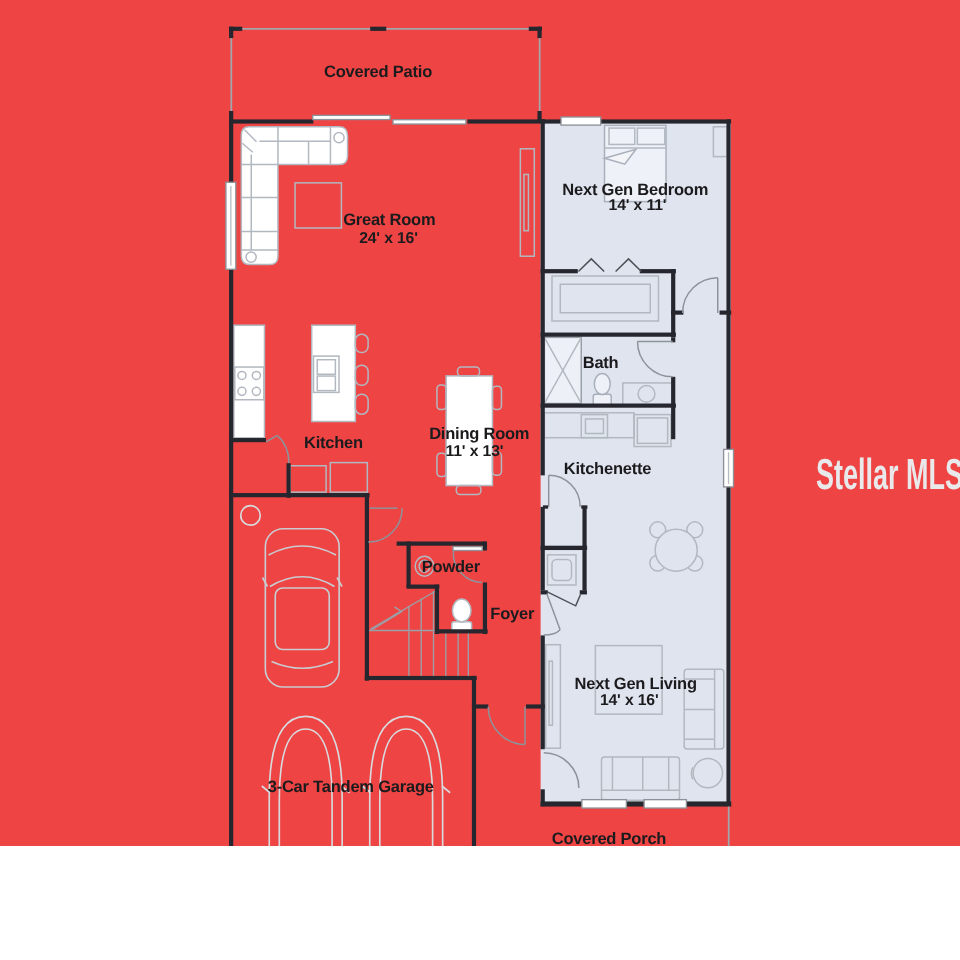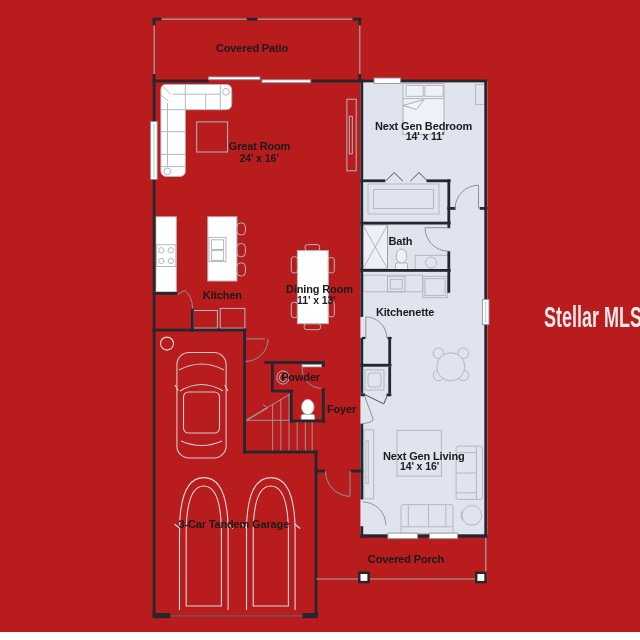--- a/index.html
+++ b/index.html
@@ -1,16 +1,16 @@
 <!DOCTYPE html>
 <html><head>
 <meta charset="utf-8">
 <style>
   html,body{margin:0;padding:0;background:#ffffff;}
-  #page{position:relative;width:640px;height:632px;background:#b91c1c;overflow:hidden;}
+  #page{position:relative;width:640px;height:564px;background:#ef4444;overflow:hidden;}
   svg{position:absolute;left:0;top:0;}
   .wall{fill:#26262e;}
   .thin{stroke:#a2a6ac;stroke-width:1.2;fill:none;}
   .door{stroke:#8d939b;stroke-width:1;fill:none;}
   .furn{stroke:#b2b8c0;stroke-width:1;fill:#ffffff;}
   .furnb{stroke:#a9b0bb;stroke-width:1;fill:#eef1f7;}
   .furno{stroke:#b2b8c0;stroke-width:1;fill:none;}
   .ghost{stroke:#d8dadd;stroke-width:1.1;fill:none;}
   .car{stroke:#c9ccd1;stroke-width:1.1;fill:none;}
   .stair{stroke:#9ba0a7;stroke-width:0.9;fill:none;}

